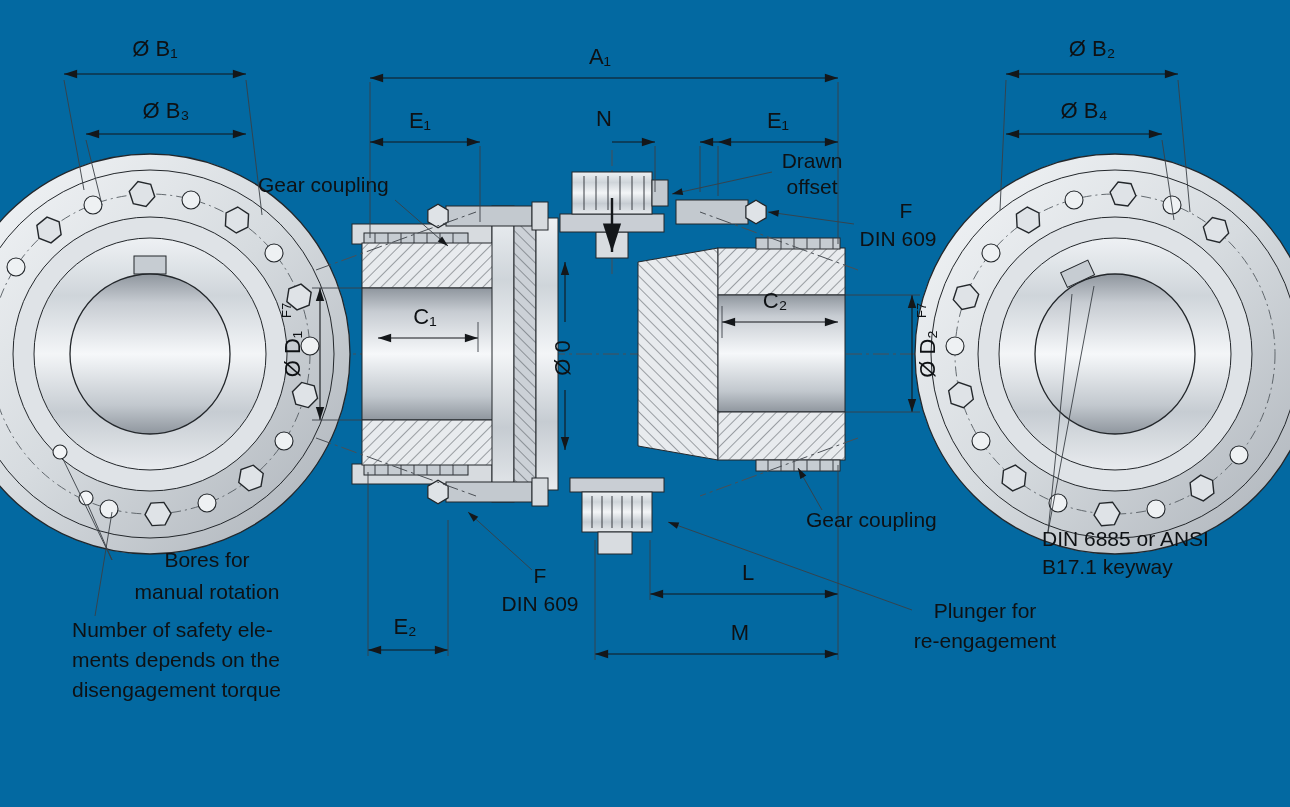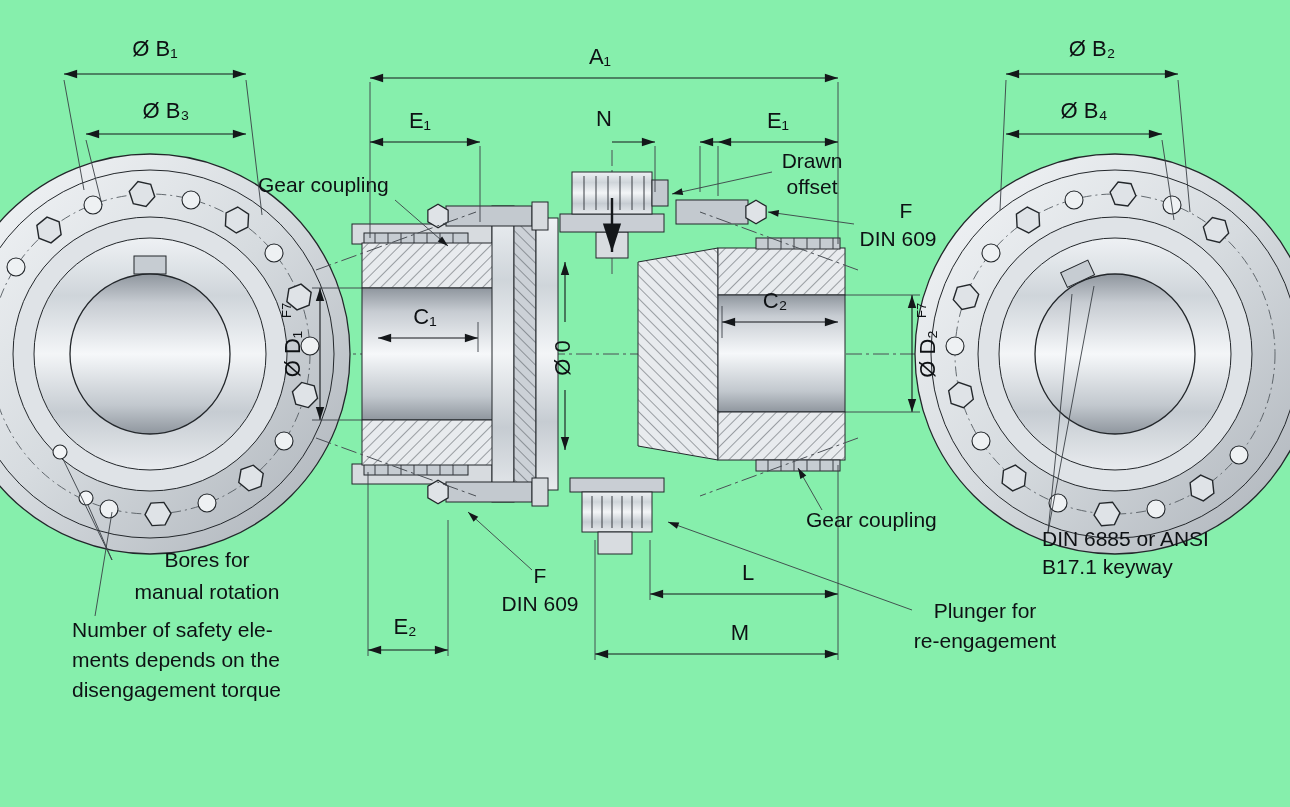--- a/index.html
+++ b/index.html
@@ -1,16 +1,16 @@
 <!DOCTYPE html>
 <html><head>
 <meta charset="utf-8">
 <style>
   html,body{margin:0;padding:0;background:#ffffff;}
-  .stage{width:1290px;height:807px;position:relative;background:#86efac;overflow:hidden;}
+  .stage{width:1290px;height:807px;position:relative;background:#0369a1;overflow:hidden;}
   svg{display:block;}
   text{font-family:"Liberation Sans","DejaVu Sans",sans-serif;fill:#0e1114;}
   .dim{font-size:22px;}
   .note{font-size:21px;}
   .tol{font-size:13px;}
   .mid{text-anchor:middle;}
   .ln{stroke:#14171a;stroke-width:1.1;fill:none;}
   .thin{stroke:#3a3f45;stroke-width:0.9;fill:none;}
   .cl{stroke:#4a4f55;stroke-width:1;fill:none;stroke-dasharray:16 4 3 4;}
   .edge{stroke:#23272b;stroke-width:1.3;}

